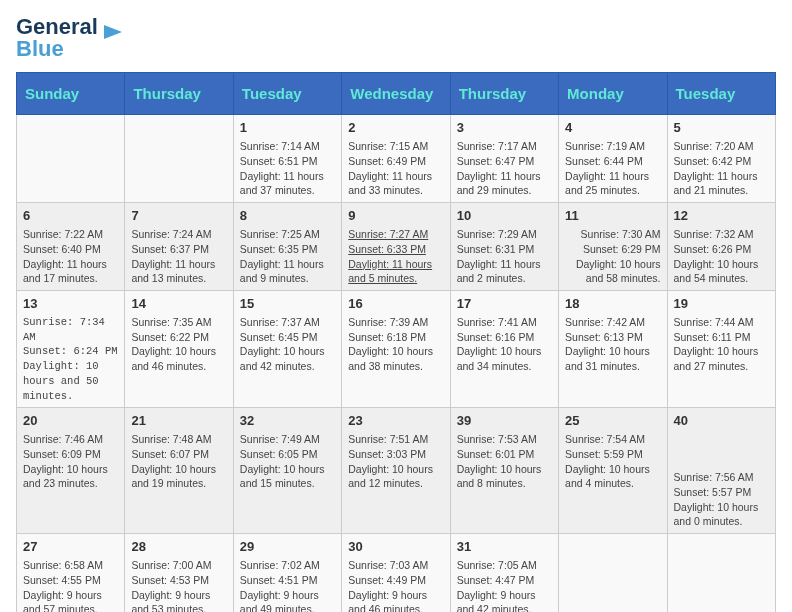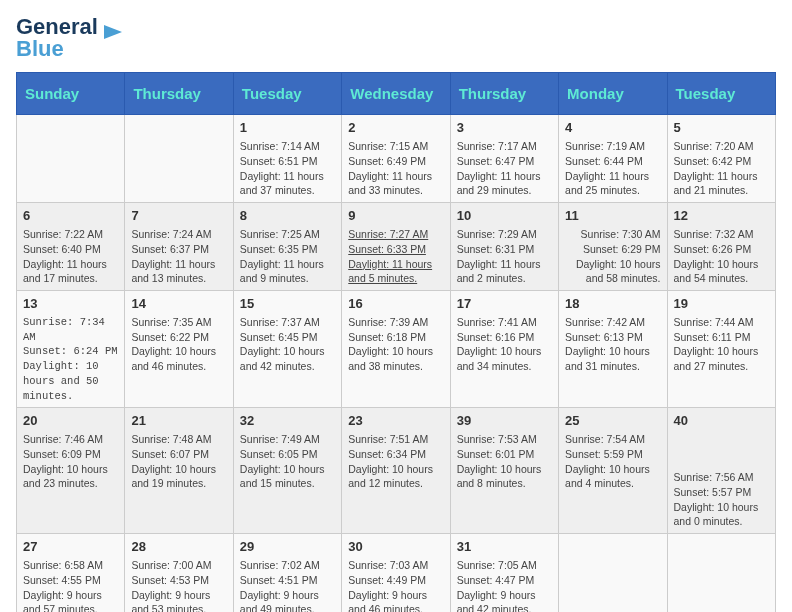--- a/index.html
+++ b/index.html
@@ -252,21 +252,21 @@
         </td>
         <td>
           <span class="day-num">32</span>
           <div class="cell-content" style="white-space: pre-line;">Sunrise: 7:49 AM
 Sunset: 6:05 PM
 Daylight: 10 hours and 15 minutes.</div>
         </td>
         <td>
           <span class="day-num">23</span>
           <div class="cell-content" style="white-space: pre-line;">Sunrise: 7:51 AM
-Sunset: 6:34 PM
+Sunset: 3:03 PM
 Daylight: 10 hours and 12 minutes.</div>
         </td>
         <td>
           <span class="day-num">39</span>
           <div class="cell-content" style="white-space: pre-line;">Sunrise: 7:53 AM
 Sunset: 6:01 PM
 Daylight: 10 hours and 8 minutes.</div>
         </td>
         <td>
           <span class="day-num">25</span>

